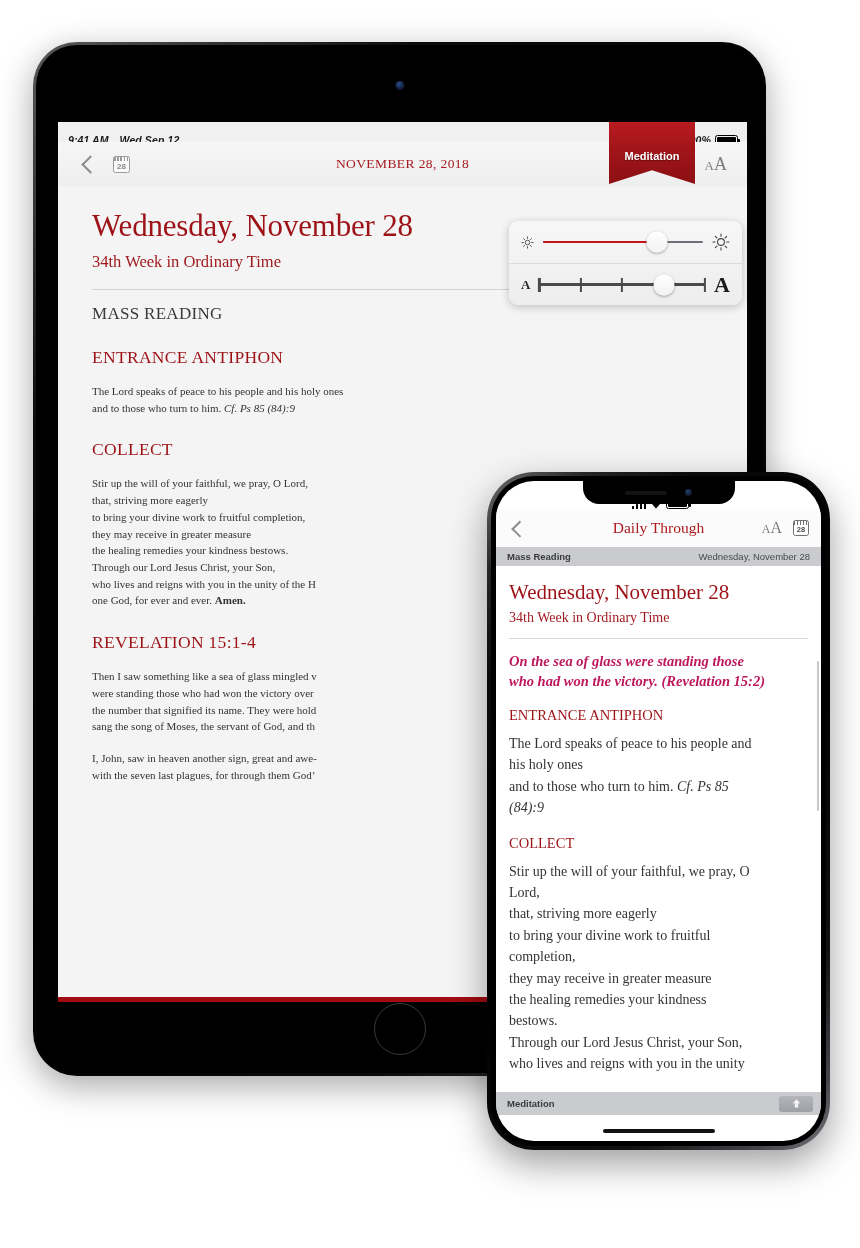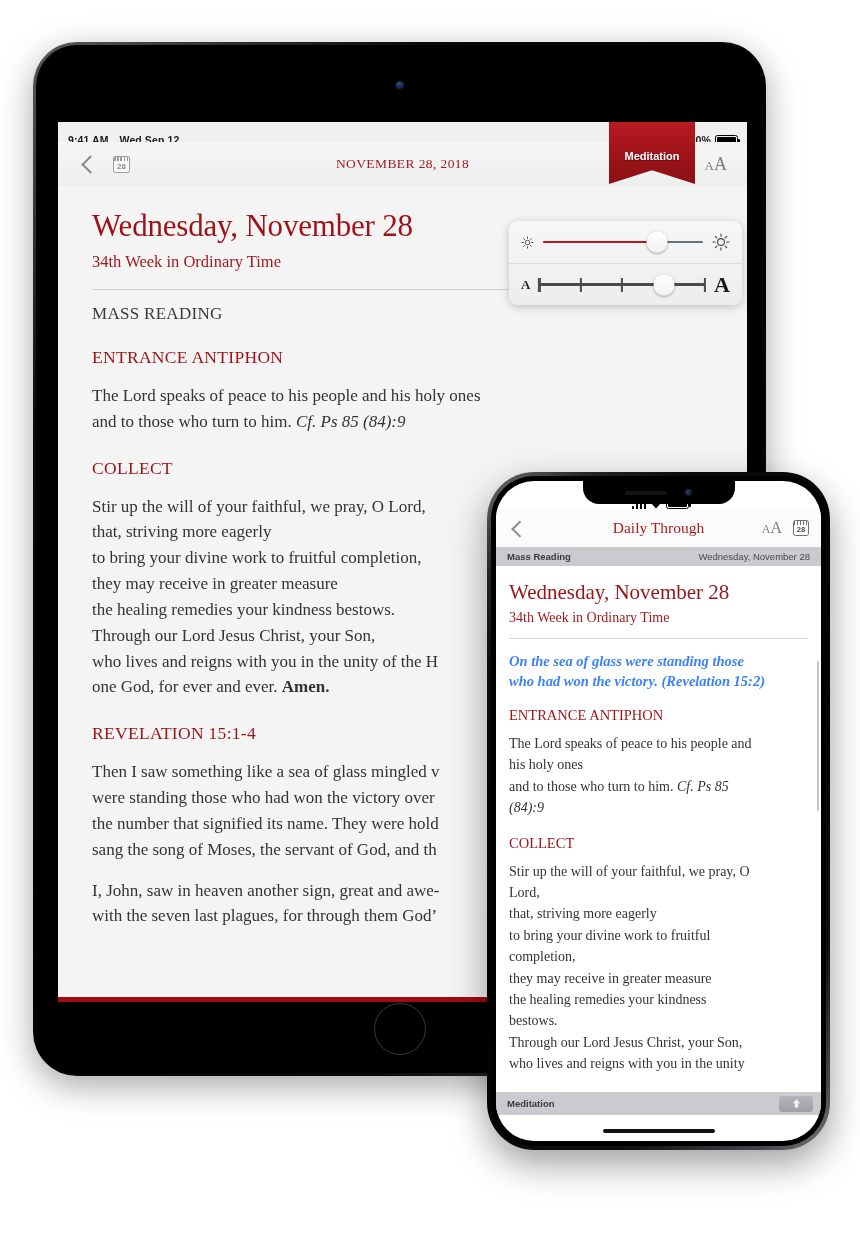--- a/index.html
+++ b/index.html
@@ -44,20 +44,21 @@
     overflow: hidden;
   }
 
   
   .t-status {
     height: 20px; background: #f0f0f0;
     display: flex; align-items: center;
     padding: 16px 9px 0 10px;
     font-size: 10.5px; font-weight: bold; color: #1a1a1a;
     letter-spacing: .1px;
+    font-style: italic;
   }
   .t-status .st-time { margin-right: 11px; }
   .t-status .spacer { flex: 1; }
   .t-status .st-right { display: flex; align-items: center; gap: 4px; }
   .bars { display: inline-flex; align-items: flex-end; gap: 1.5px; height: 9px; }
   .bars i { display: block; width: 2.5px; background: #000; border-radius: .5px; }
   .bars i:nth-child(1){height:3px} .bars i:nth-child(2){height:5px}
   .bars i:nth-child(3){height:7px} .bars i:nth-child(4){height:9px}
   .wifi { position: relative; width: 12px; height: 9px; }
   .wifi svg { display:block; }
@@ -132,21 +133,21 @@
   .t-section-gray {
     font-family: "Liberation Serif", serif;
     font-size: 17px; color: #3a3a3a; margin-top: 14px; letter-spacing: .3px;
   }
   .t-head {
     font-family: "Liberation Serif", serif;
     font-size: 17.5px; color: #9d1217; margin-top: 23px; letter-spacing: .3px;
   }
   .t-body {
     font-family: "Liberation Serif", serif;
-    font-size: 17px; color: #333; line-height: 1.52; margin-top: 15px;
+    font-size: 11px; color: #333; line-height: 1.52; margin-top: 15px;
   }
   .t-body em { font-style: italic; }
   .t-body b { font-weight: bold; }
   .t-pagenum {
     position: absolute; right: 34px; bottom: 22px;
     font-size: 10px; color: #adadad; font-weight: bold;
   }
   .t-redbar { position:absolute; left:0; right:0; bottom:0; height:5px; background:#a00c12; }
 
   
@@ -245,21 +246,21 @@
     padding: 0 11px; font-size: 9.5px; color:#3b3b3b; font-weight:bold;
   }
   .p-subbar .right { font-weight: normal; color:#4a4a4a; }
 
   .p-content { padding: 0 13px; position: relative; height: 536px; overflow: hidden; }
   .p-title-big { font-family:"Liberation Serif", serif; font-size: 21px; color:#9d1217; padding-top: 14px; }
   .p-subtitle { font-family:"Liberation Serif", serif; font-size: 14px; color:#a01b1f; margin-top: 5px; }
   .p-rule { height:1px; background:#d8d8d8; margin-top: 12px; }
   .p-quote {
     font-family:"Liberation Serif", serif; font-style: italic; font-weight: bold;
-    font-size: 14.5px; color:#3b82f6; line-height:1.38; margin-top: 12px;
+    font-size: 14.5px; color:#be185d; line-height:1.38; margin-top: 12px;
   }
   .p-head { font-family:"Liberation Serif", serif; font-size:14.5px; color:#9d1217; margin-top: 16px; }
   .p-body { font-family:"Liberation Serif", serif; font-size:14px; color:#333; line-height:1.53; margin-top: 9px; }
   .p-body em { font-style: italic; }
 
   .p-bottom {
     position:absolute; left:0; right:0; bottom: 26px; height: 23px;
     background:#c9cbcf; display:flex; align-items:center;
     justify-content:space-between; padding: 0 8px 0 11px;
     font-size: 9.5px; color:#3b3b3b; font-weight:bold;

